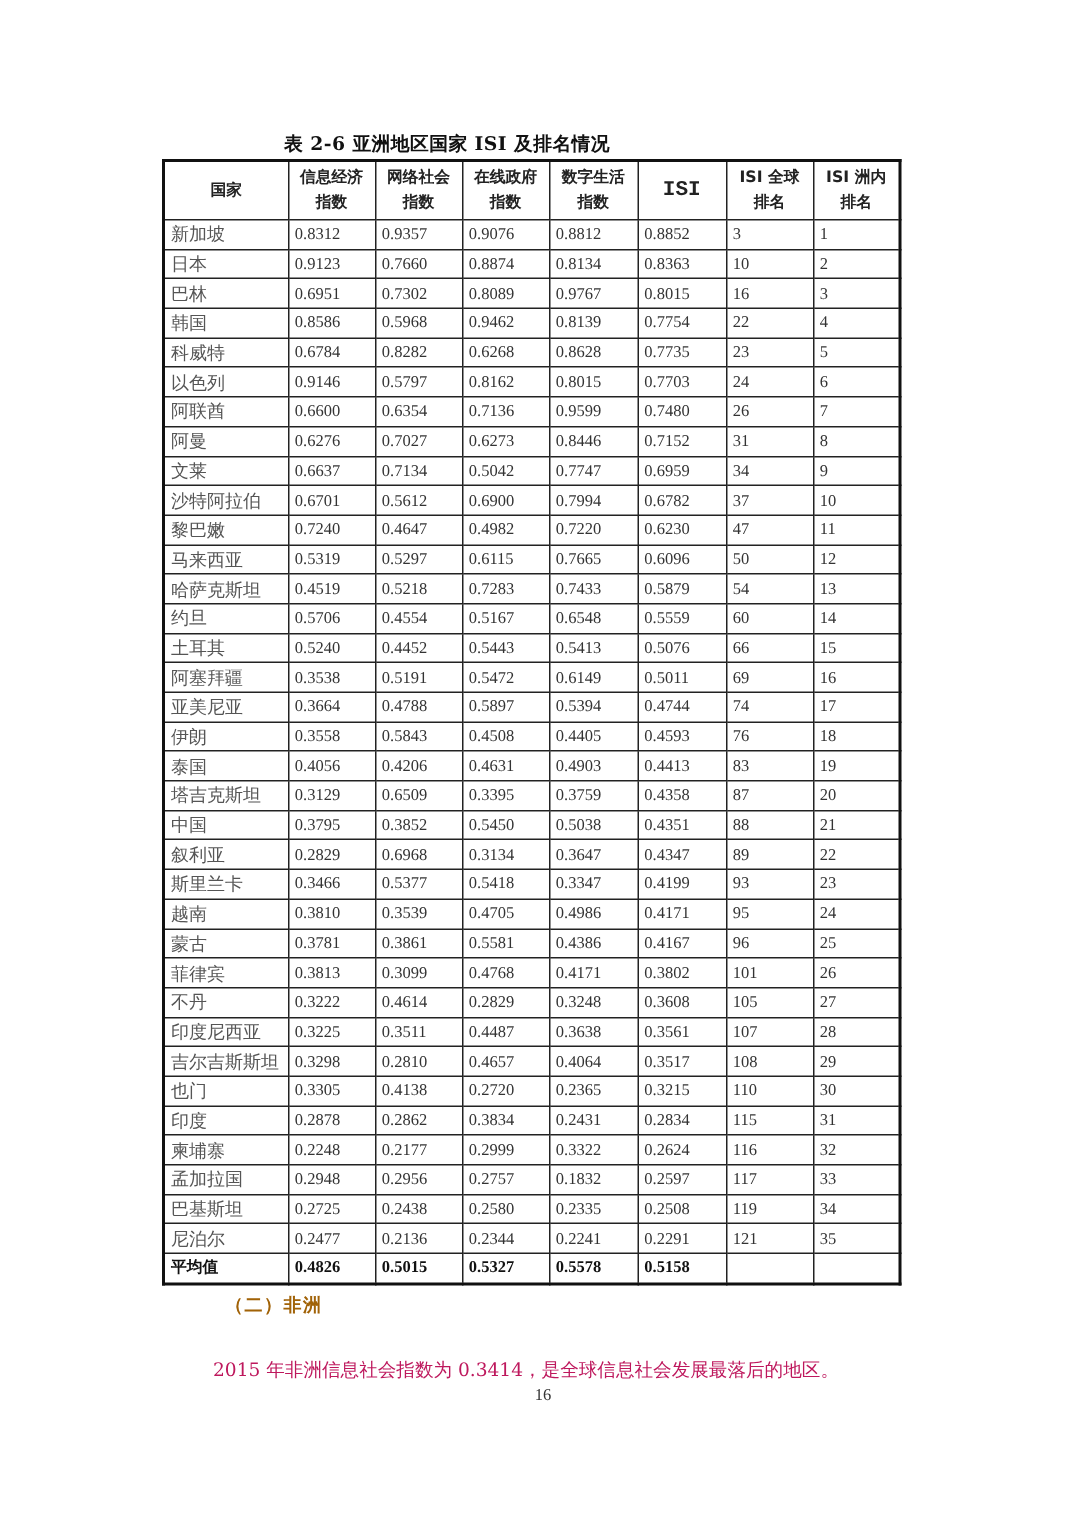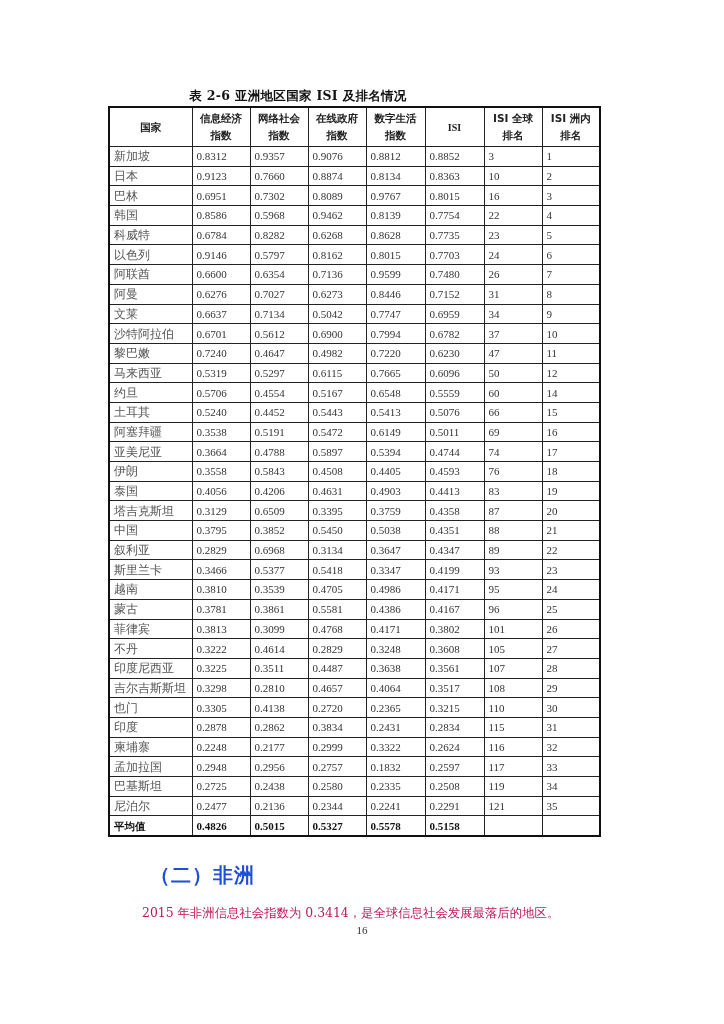--- a/index.html
+++ b/index.html
@@ -36,33 +36,33 @@
     text-align: left;
     white-space: nowrap;
     overflow: hidden;
     color: #333;
   }
   table.isi thead th {
     height: 38px; font-weight: bold; text-align: center; padding: 0;
     font-size: 10.5px; line-height: 17px; color: #222;
     font-family: "DejaVu Sans", sans-serif;
   }
-  table.isi thead th.isi-head { font-family: Liberation Serif, serif; font-size: 10px; }
+  table.isi thead th.isi-head { font-family: Liberation Mono, monospace; font-size: 14px; }
   table.isi thead th .line { display: block; }
   table.isi tbody td { height: 18.7px; line-height: 18px; }
   table.isi tbody td.name {
     font-family: "DejaVu Sans", sans-serif; font-size: 12px; color: #555;
   }
   table.isi tr.avg td { font-weight: bold; color: #111; }
   table.isi tr.avg td.name { color: #111; font-size: 10.5px; }
   table.isi tr.avg { border-top: 1.5px solid #111; margin-left: 20px; }
   .section-heading {
     position: absolute; left: 150px; top: 862px;
     font-family: "DejaVu Sans", sans-serif; font-weight: bold;
-    font-size: 20px; color: #1d4ed8; letter-spacing: 1px;
+    font-size: 12px; color: #a16207; letter-spacing: 1px;
   }
   .paragraph {
     position: absolute; left: 142px; top: 905px; width: 480px;
     font-family: "DejaVu Serif", serif; font-size: 12.4px; color: #be185d;
     white-space: nowrap;
   }
   .page-number {
     position: absolute; left: 0; top: 924px; width: 724px; text-align: center;
     font-family: "Liberation Serif", serif; font-size: 11px; color: #333;
   }
@@ -232,20 +232,30 @@
         <td class="name">马来西亚</td>
         <td>0.5319</td>
         <td>0.5297</td>
         <td>0.6115</td>
         <td>0.7665</td>
         <td>0.6096</td>
         <td>50</td>
         <td>12</td>
       </tr>
       <tr>
+        <td class="name">哈萨克斯坦</td>
+        <td>0.4519</td>
+        <td>0.5218</td>
+        <td>0.7283</td>
+        <td>0.7433</td>
+        <td>0.5879</td>
+        <td>54</td>
+        <td>13</td>
+      </tr>
+      <tr>
         <td class="name">约旦</td>
         <td>0.5706</td>
         <td>0.4554</td>
         <td>0.5167</td>
         <td>0.6548</td>
         <td>0.5559</td>
         <td>60</td>
         <td>14</td>
       </tr>
       <tr>

